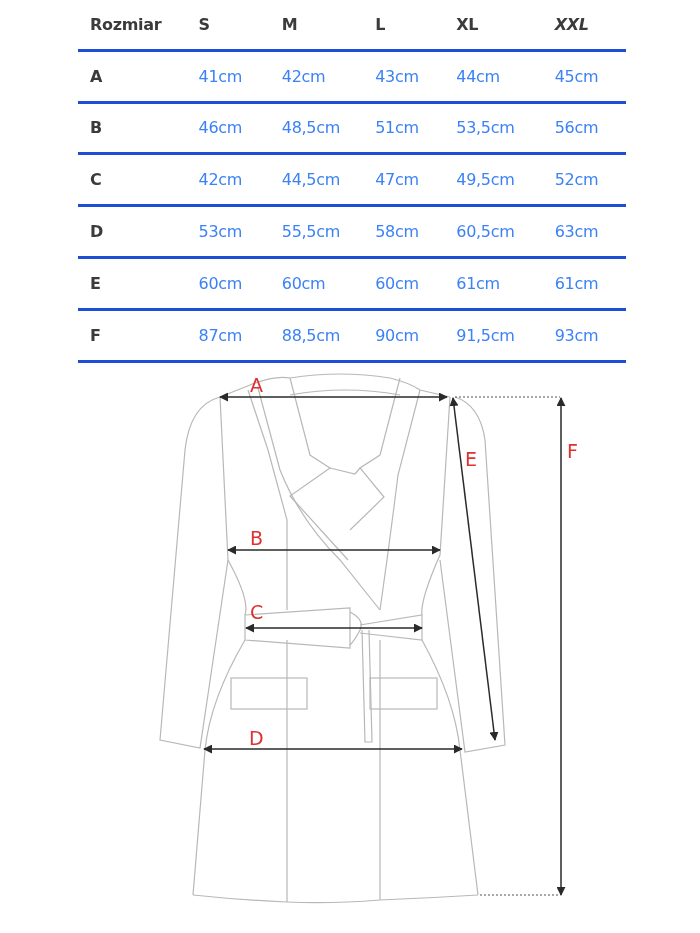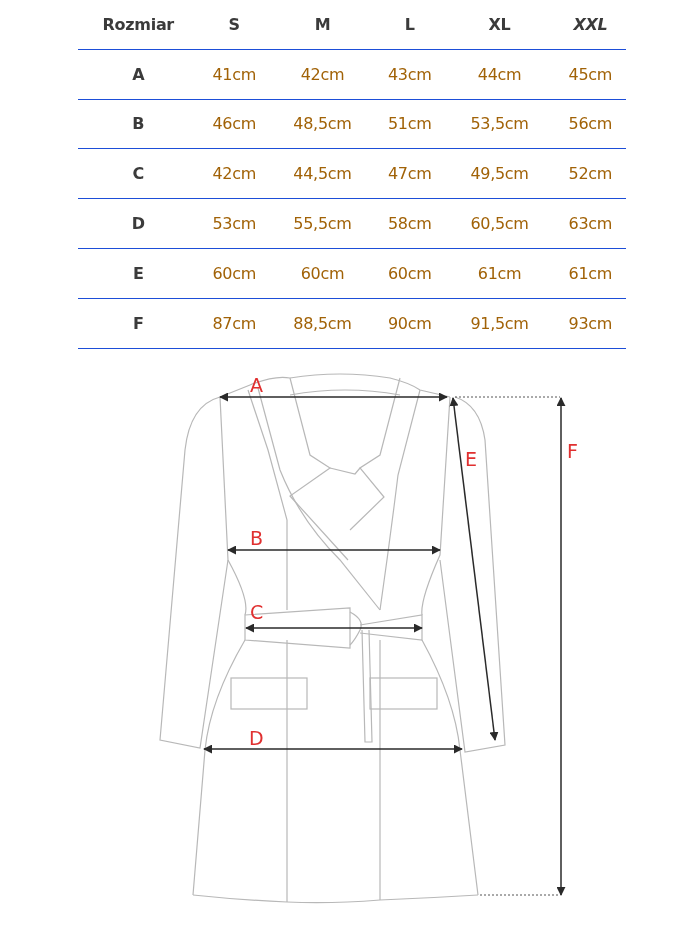--- a/index.html
+++ b/index.html
@@ -1,23 +1,23 @@
 <!DOCTYPE html>
 <html><head>
   <meta charset="utf-8">
   <style>
     html, body { margin: 0; padding: 0; background: #ffffff; }
     body { width: 700px; height: 933px; position: relative; overflow: hidden;
            font-family: "DejaVu Sans", "Liberation Sans", sans-serif; color: #444; }
     .size-table { position: absolute; left: 78px; top: 0; width: 548px; border-collapse: collapse; }
-    .size-table td, .size-table th { height: 48.8px; padding: 0 0 0 12px; text-align: center;
-           font-size: 16px; border-bottom: 1px solid #1d4ed8; white-space: nowrap; letter-spacing: -0.3px; }
+    .size-table td, .size-table th { height: 48.8px; padding: 0 0 0 12px; text-align: left;
+           font-size: 16px; border-bottom: 3px solid #1d4ed8; white-space: nowrap; letter-spacing: -0.3px; }
     .size-table th { font-weight: bold; color: #3b3b3b; }
     .size-table td.row-label { font-weight: bold; color: #3b3b3b; }
-    .size-table td { color: #a16207; }
+    .size-table td { color: #3b82f6; }
     .col0 { width: 95px; } .col1 { width: 70px; } .col2 { width: 80px; }
     .col3 { width: 68px; } .col4 { width: 85px; } .col5 { width: 70px; font-style: italic; }
     .diagram { position: absolute; left: 0; top: 350px; width: 700px; height: 583px; }
     .dim-label { position: absolute; font-size: 19px; font-family: "DejaVu Sans", sans-serif; }
   </style>
 </head>
 <body>
 
 <table class="size-table">
   <thead>

